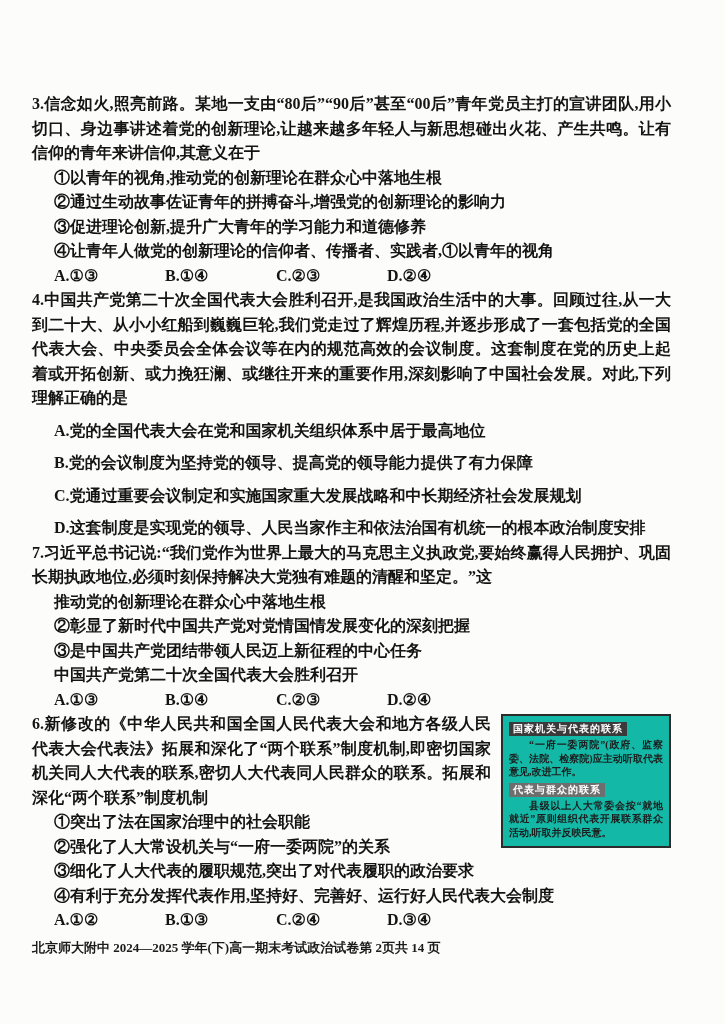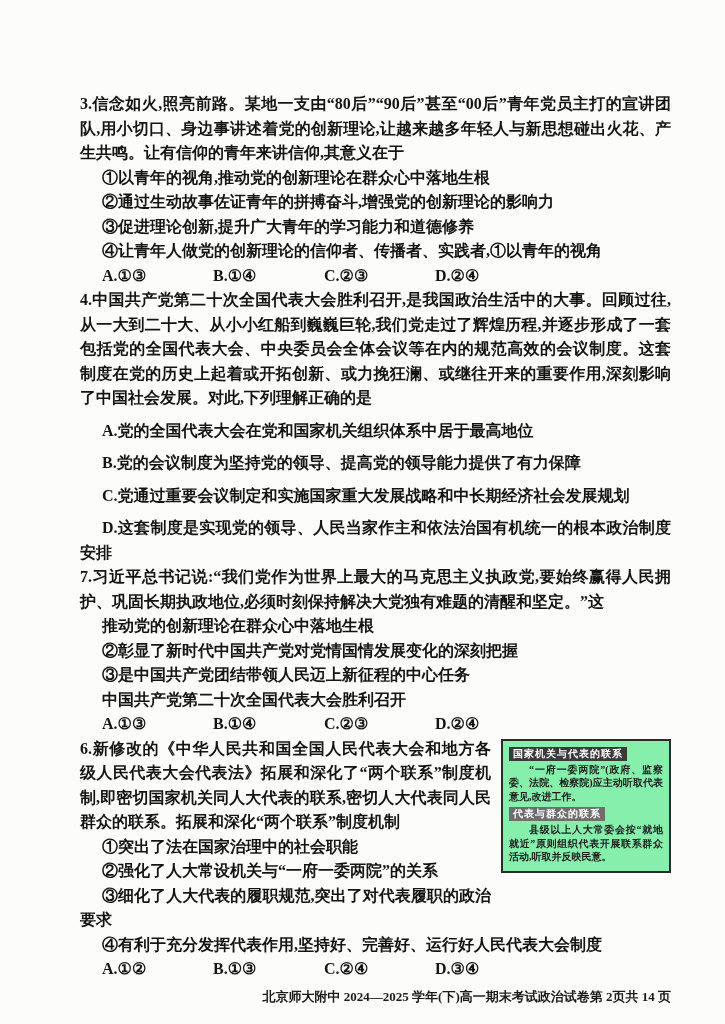--- a/index.html
+++ b/index.html
@@ -5,21 +5,21 @@
   html, body { margin: 0; padding: 0; }
   body {
     width: 725px; height: 1024px;
     background: #f6f6f4;
     font-family: "Liberation Serif", serif;
   }
   .page {
     box-sizing: border-box;
     width: 725px; height: 1024px;
     background: #fcfcfa;
-    padding: 92px 54px 0 80px;
+    padding: 92px 54px 0 32px;
     color: #141414;
     font-size: 16px;
     line-height: 24.5px;
     font-weight: 600;
     overflow: hidden;
   }
   p { margin: 0; }
   .stem { text-align: justify; }
   .numopt { text-indent: 22px; text-align: justify; }
   .choice { text-indent: 22px; text-align: justify; margin-top: 8px; }
@@ -27,21 +27,21 @@
   .answer-row .ans { display: inline-block; width: 107px; }
   .answer-row .ans:last-child { width: auto; }
 
   
   .qbox {
     float: right;
     box-sizing: border-box;
     width: 170px;
     min-height: 127px;
     border: 2px solid #2b2b2b;
-    background: #86efac;
+    background: #14b8a6;
     margin: 2px 0 16px 10px;
     padding: 5px 6px 4px 6px;
     font-size: 10px;
     line-height: 13.5px;
     text-align: justify;
     color: #1c1c1c;
   }
   .qbox-h1, .qbox-h2 {
     display: inline-block;
     color: #ffffff;
@@ -50,21 +50,21 @@
     padding: 0 4px;
     margin: 1px 0 2px 0;
     letter-spacing: 1px;
   }
   .qbox-h1 { background: #3a3a3a; }
   .qbox-h2 { background: #6e6e6e; }
   .qbox-p { text-indent: 2em; margin-bottom: 3px; }
 
   .page-footer {
     clear: both;
-    text-align: right;
+    text-align: left;
     font-size: 13px;
     margin-top: 3px;
     color: #1b1b1b;
   }
   section { margin: 0; }
 </style>
 </head>
 <body>
 
 <div class="page">

